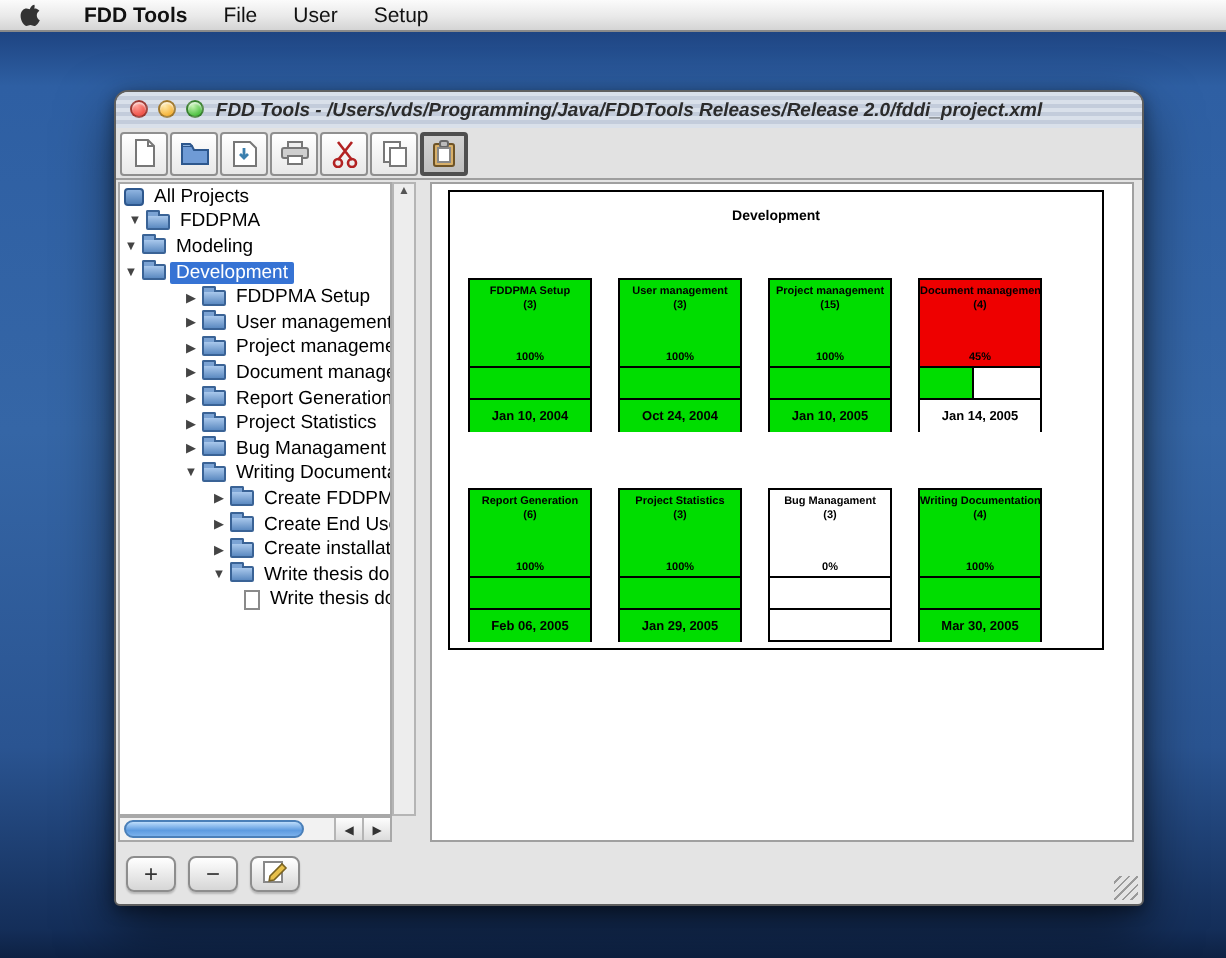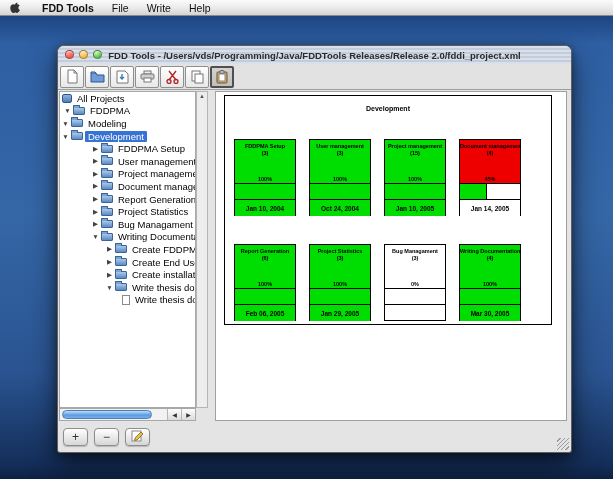--- a/index.html
+++ b/index.html
@@ -22,21 +22,21 @@
   .titlebar{position:absolute;top:0;left:0;right:0;height:18px;border-radius:6px 6px 0 0;
     background:repeating-linear-gradient(180deg,#d9e0ea 0 2px,#c3ccdb 2px 4px);
     border-bottom:1px solid #7c8aa0;display:flex;align-items:center;}
   .lights{position:absolute;left:7px;top:4px;display:flex;gap:5px;}
   .light{width:9px;height:9px;border-radius:50%;border:1px solid rgba(0,0,0,.35);box-sizing:border-box;
     box-shadow:inset 0 1px 1px rgba(255,255,255,.7);}
   .light.red{background:radial-gradient(circle at 35% 30%,#ff9f96,#f0544a 70%);}
   .light.yellow{background:radial-gradient(circle at 35% 30%,#ffe9a8,#f6b53c 70%);}
   .light.green{background:radial-gradient(circle at 35% 30%,#c2f2b0,#51c244 70%);}
   .title-text{flex:1;text-align:center;font-size:9.5px;font-weight:bold;color:#2b2b2b;
-    white-space:nowrap;overflow:hidden;padding:0 46px;}
+    white-space:nowrap;overflow:hidden;padding:0 46px;font-style:italic;}
 
   
   .toolbar{position:absolute;top:18px;left:0;right:0;height:26px;background:#e2e2e2;
     border-bottom:1px solid #9e9e9e;display:flex;align-items:center;padding-left:2px;box-sizing:border-box;}
   .tb-btn{width:24px;height:22px;margin-right:1px;background:linear-gradient(#ffffff,#e8e8e8);
     border:1px solid #8f8f8f;border-radius:2px;display:flex;align-items:center;justify-content:center;box-sizing:border-box;}
   .tb-btn.pressed{background:linear-gradient(#d2d2d2,#bfbfbf);border:2px solid #4f4f4f;}
   .tb-btn svg{display:block;}
 
   
@@ -110,22 +110,22 @@
 <div id="screen">
 
   <div class="menubar">
     <span class="apple">
       <svg width="11" height="12" viewBox="0 0 11 12">
         <path d="M7.2 0.4c-0.7 0.1-1.5 0.6-1.9 1.3-0.3 0.5-0.6 1.3-0.4 2 0.8 0 1.6-0.5 2-1.1C7.3 2 7.5 1.2 7.2 0.4z M9.9 8.1c-0.9-0.5-1.5-1.3-1.5-2.4 0-1 0.5-1.7 1.3-2.3C9 2.6 8.1 2.3 7.3 2.3c-0.9 0-1.5 0.5-2 0.5-0.5 0-1.2-0.5-2-0.5C1.8 2.3 0.3 3.6 0.3 6c0 2.4 1.7 5 3 5 0.6 0 1.1-0.5 1.9-0.5 0.8 0 1.2 0.5 1.9 0.5C8.2 11 9.5 9.1 9.9 8.1z" fill="#333"></path>
       </svg>
     </span>
     <span class="menu-item app">FDD Tools</span>
     <span class="menu-item">File</span>
-    <span class="menu-item">Write</span>
-    <span class="menu-item">Help</span>
+    <span class="menu-item">User</span>
+    <span class="menu-item">Setup</span>
   </div>
 
   <div class="window">
 
     <div class="titlebar">
       <div class="lights">
         <div class="light red"></div>
         <div class="light yellow"></div>
         <div class="light green"></div>
       </div>

